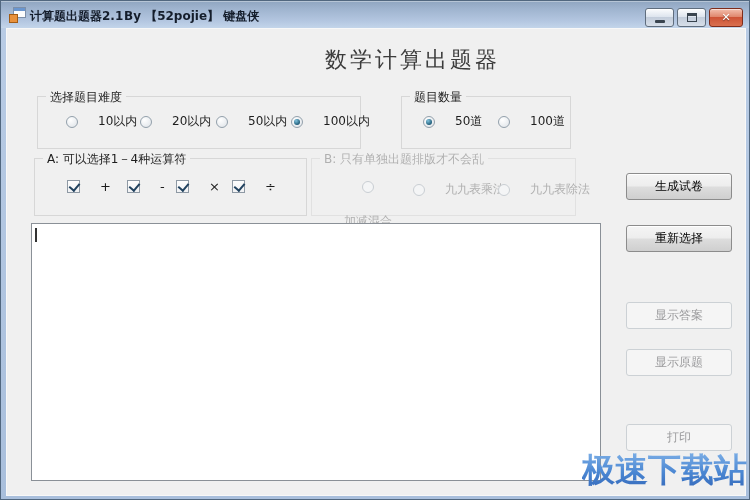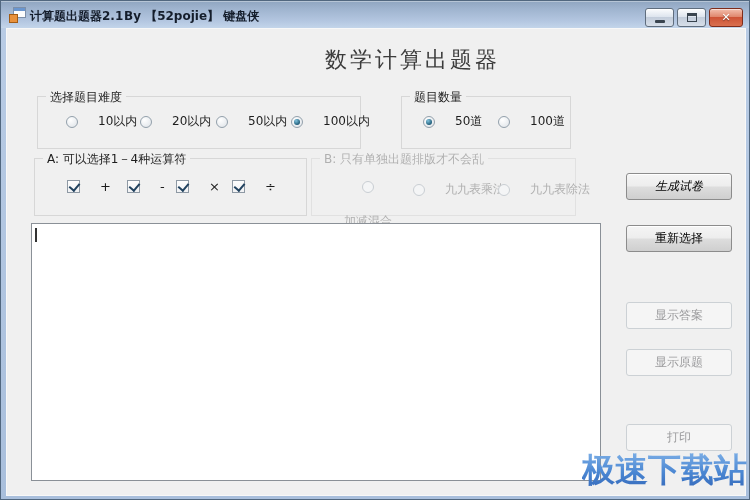--- a/index.html
+++ b/index.html
@@ -78,21 +78,21 @@
   .output { position:absolute; left:30px; top:222px; width:570px; height:258px;
     background:#ffffff; border:1px solid #8a9097; }
   .caret { position:absolute; left:4px; top:4px; width:2px; height:14px; background:#333; }
 
   
   .pbtn { position:absolute; left:625px; width:106px; height:27px; border:1px solid #8c8c8c; border-radius:3px;
     background:linear-gradient(180deg,#f5f5f5,#ededed 48%,#dddddd 52%,#cfcfcf);
     box-shadow:inset 0 1px 0 #fff;
     font-size:12px; color:#000; display:flex; align-items:center; justify-content:center; }
   .pbtn.disabled { border-color:#ccd1d5; background:#f5f5f5; color:#9c9c9e; box-shadow:none; }
-  .b-generate { top:172px;font-style:italic; }
+  .b-generate { top:172px; }
   .b-reselect { top:224px; }
   .b-answers  { top:301px; }
   .b-original { top:348px; }
   .b-print    { top:423px; }
 
   .watermark { position:absolute; left:581px; top:447px; z-index:20;
     font-size:33px; font-weight:bold; letter-spacing:0; color:#3d76c6; white-space:nowrap; }
   @supports (-webkit-background-clip:text) {
     .watermark { background:linear-gradient(180deg,#85b6ea 0%,#4a86d2 55%,#2f62b4 100%);
       -webkit-background-clip:text; background-clip:text; color:transparent; }

